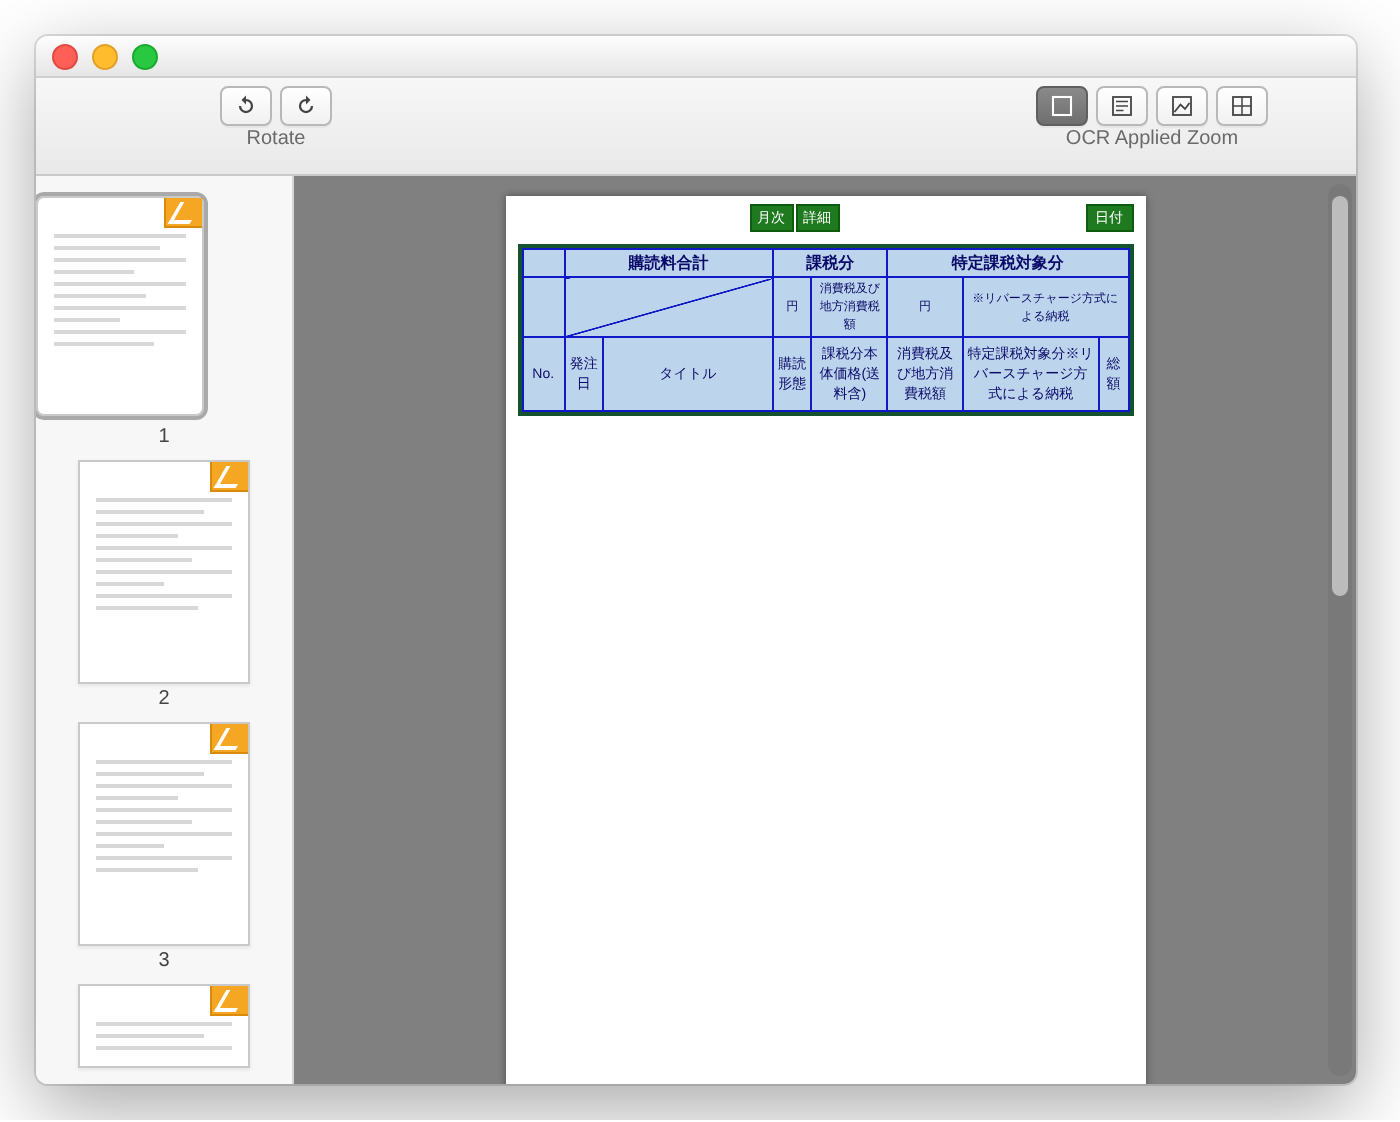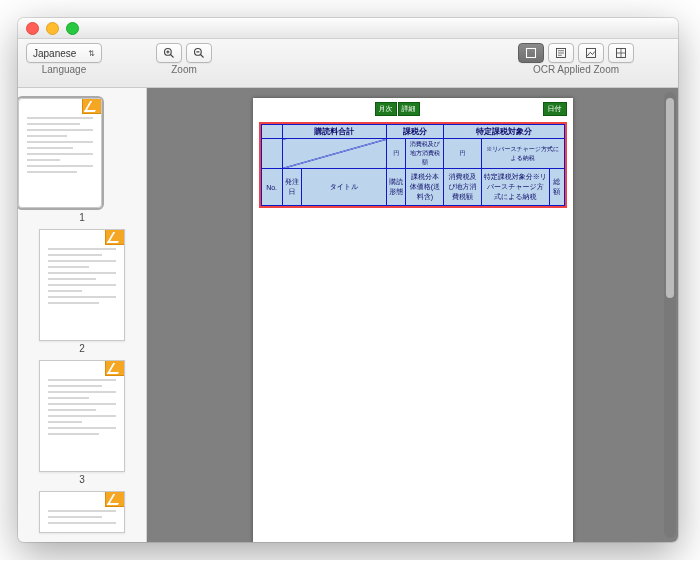--- a/index.html
+++ b/index.html
@@ -150,21 +150,21 @@
     border:1px solid #0e5a0e;
   }
   .page .stamp {
     position:absolute; top:4px; right:6px;
     background:#1f7a1f; color:#fff; font-size:7px;
     padding:1px 4px; border:1px solid #0e5a0e;
   }
 
   .tbl {
     position:absolute; top:24px; left:6px; right:6px;
-    border:2px solid #ef4444;
+    border:2px solid #14532d;
   }
   .tbl table {
     width:100%; border-collapse:collapse;
     font-size:7px; text-align:center;
   }
   .tbl td, .tbl th {
     border:1px solid #1019c7;
     padding:1px 2px;
     color:#0a0a6a;
     background:#bcd5ec;
@@ -189,55 +189,43 @@
 
 <div class="window">
 
   <div class="titlebar">
     <div class="tl-dot dot-red"></div>
     <div class="tl-dot dot-yel"></div>
     <div class="tl-dot dot-grn"></div>
   </div>
 
   <div class="toolbar">
+
+    <div class="gap-lg"></div>
+
+
+    <div class="gap-md"></div>
+
     <div class="tool-group">
       <div class="row">
-        <div class="sel">
-          <span>Japanese</span>
-          <span>⇅</span>
-        </div>
-      </div>
-      <div class="cap">Language</div>
+        <div class="seg-btn">
+          <svg class="icon-svg" viewBox="0 0 16 16">
+              <path d="M4 8a4 4 0 1 0 4-4" fill="none" stroke="#444" stroke-width="1.5"></path>
+              <path d="M8 1 L8 7 L5 4 Z" fill="#444"></path>
+            </svg>
+        </div>
+        <div class="seg-btn">
+          <svg class="icon-svg" viewBox="0 0 16 16">
+              <path d="M12 8a4 4 0 1 1-4-4" fill="none" stroke="#444" stroke-width="1.5"></path>
+              <path d="M8 1 L8 7 L11 4 Z" fill="#444"></path>
+            </svg>
+        </div>
+      </div>
+      <div class="cap">Rotate</div>
     </div>
-
-    <div class="gap-lg"></div>
-
-    <div class="tool-group">
-      <div class="row">
-        <div class="seg-btn">
-          <svg class="icon-svg" viewBox="0 0 16 16">
-              <circle cx="6.5" cy="6.5" r="4.5" fill="none" stroke="#444" stroke-width="1.5"></circle>
-              <line x1="10" y1="10" x2="14" y2="14" stroke="#444" stroke-width="1.5"></line>
-              <line x1="4.5" y1="6.5" x2="8.5" y2="6.5" stroke="#444" stroke-width="1.5"></line>
-              <line x1="6.5" y1="4.5" x2="6.5" y2="8.5" stroke="#444" stroke-width="1.5"></line>
-            </svg>
-        </div>
-        <div class="seg-btn">
-          <svg class="icon-svg" viewBox="0 0 16 16">
-              <circle cx="6.5" cy="6.5" r="4.5" fill="none" stroke="#444" stroke-width="1.5"></circle>
-              <line x1="10" y1="10" x2="14" y2="14" stroke="#444" stroke-width="1.5"></line>
-              <line x1="4.5" y1="6.5" x2="8.5" y2="6.5" stroke="#444" stroke-width="1.5"></line>
-            </svg>
-        </div>
-      </div>
-      <div class="cap">Zoom</div>
-    </div>
-
-    <div class="gap-md"></div>
-
 
     <div style="flex:1"></div>
 
     <div class="tool-group ocr-group" style="margin-right:36px;">
       <div class="row">
         <div class="seg-btn">
           <svg class="icon-svg" viewBox="0 0 16 16">
               <rect x="2" y="2" width="12" height="12" fill="none" stroke="#fff" stroke-width="1.4"></rect>
             </svg>
         </div>

